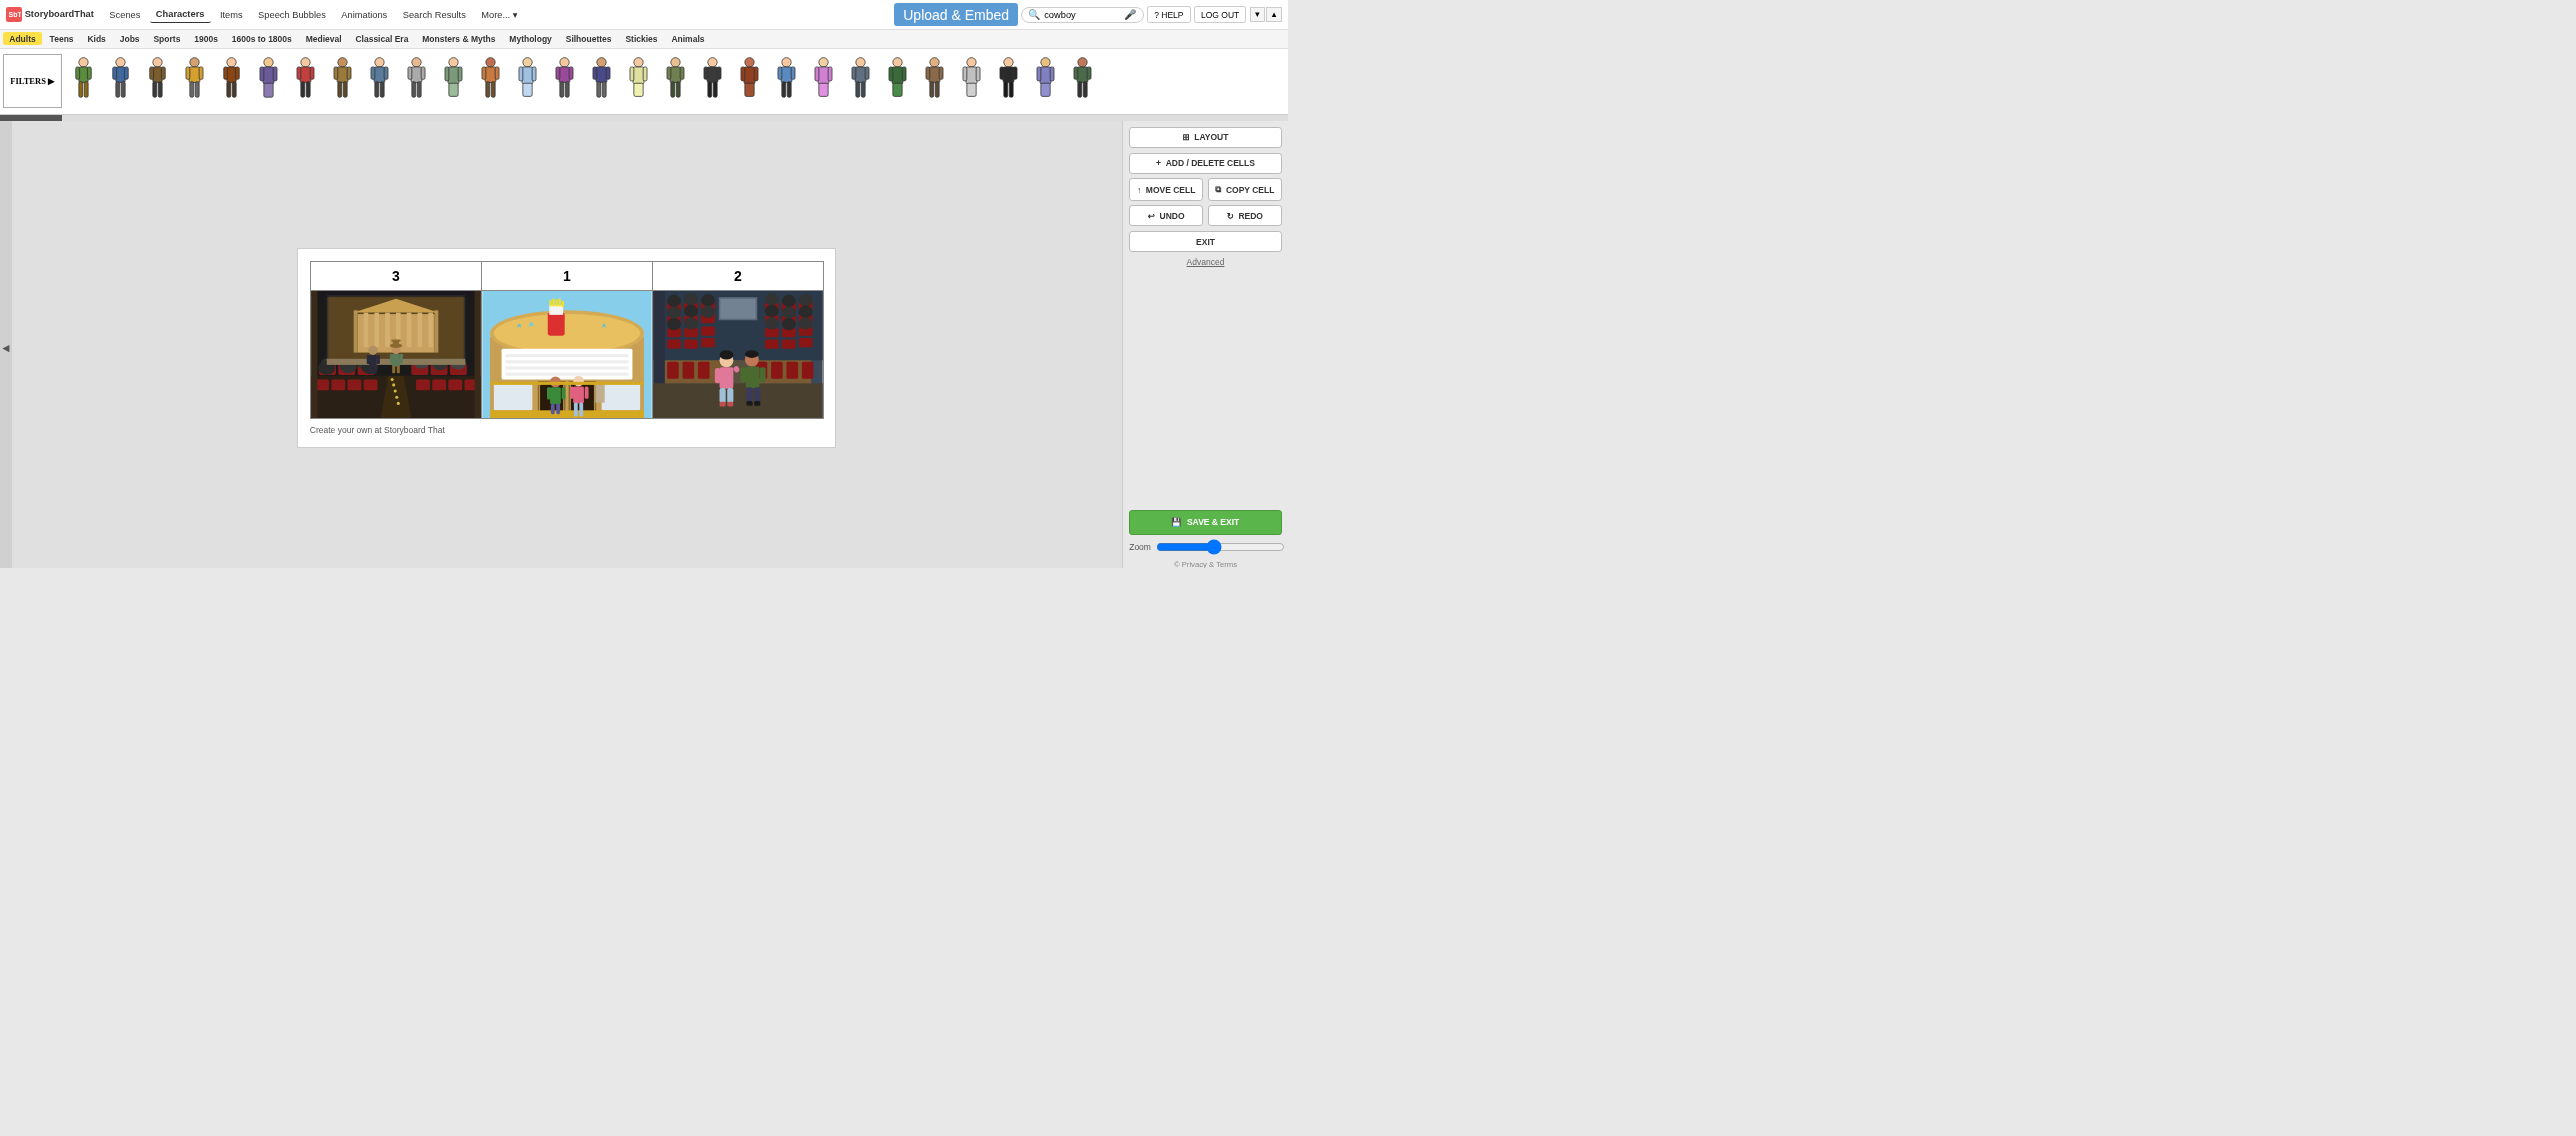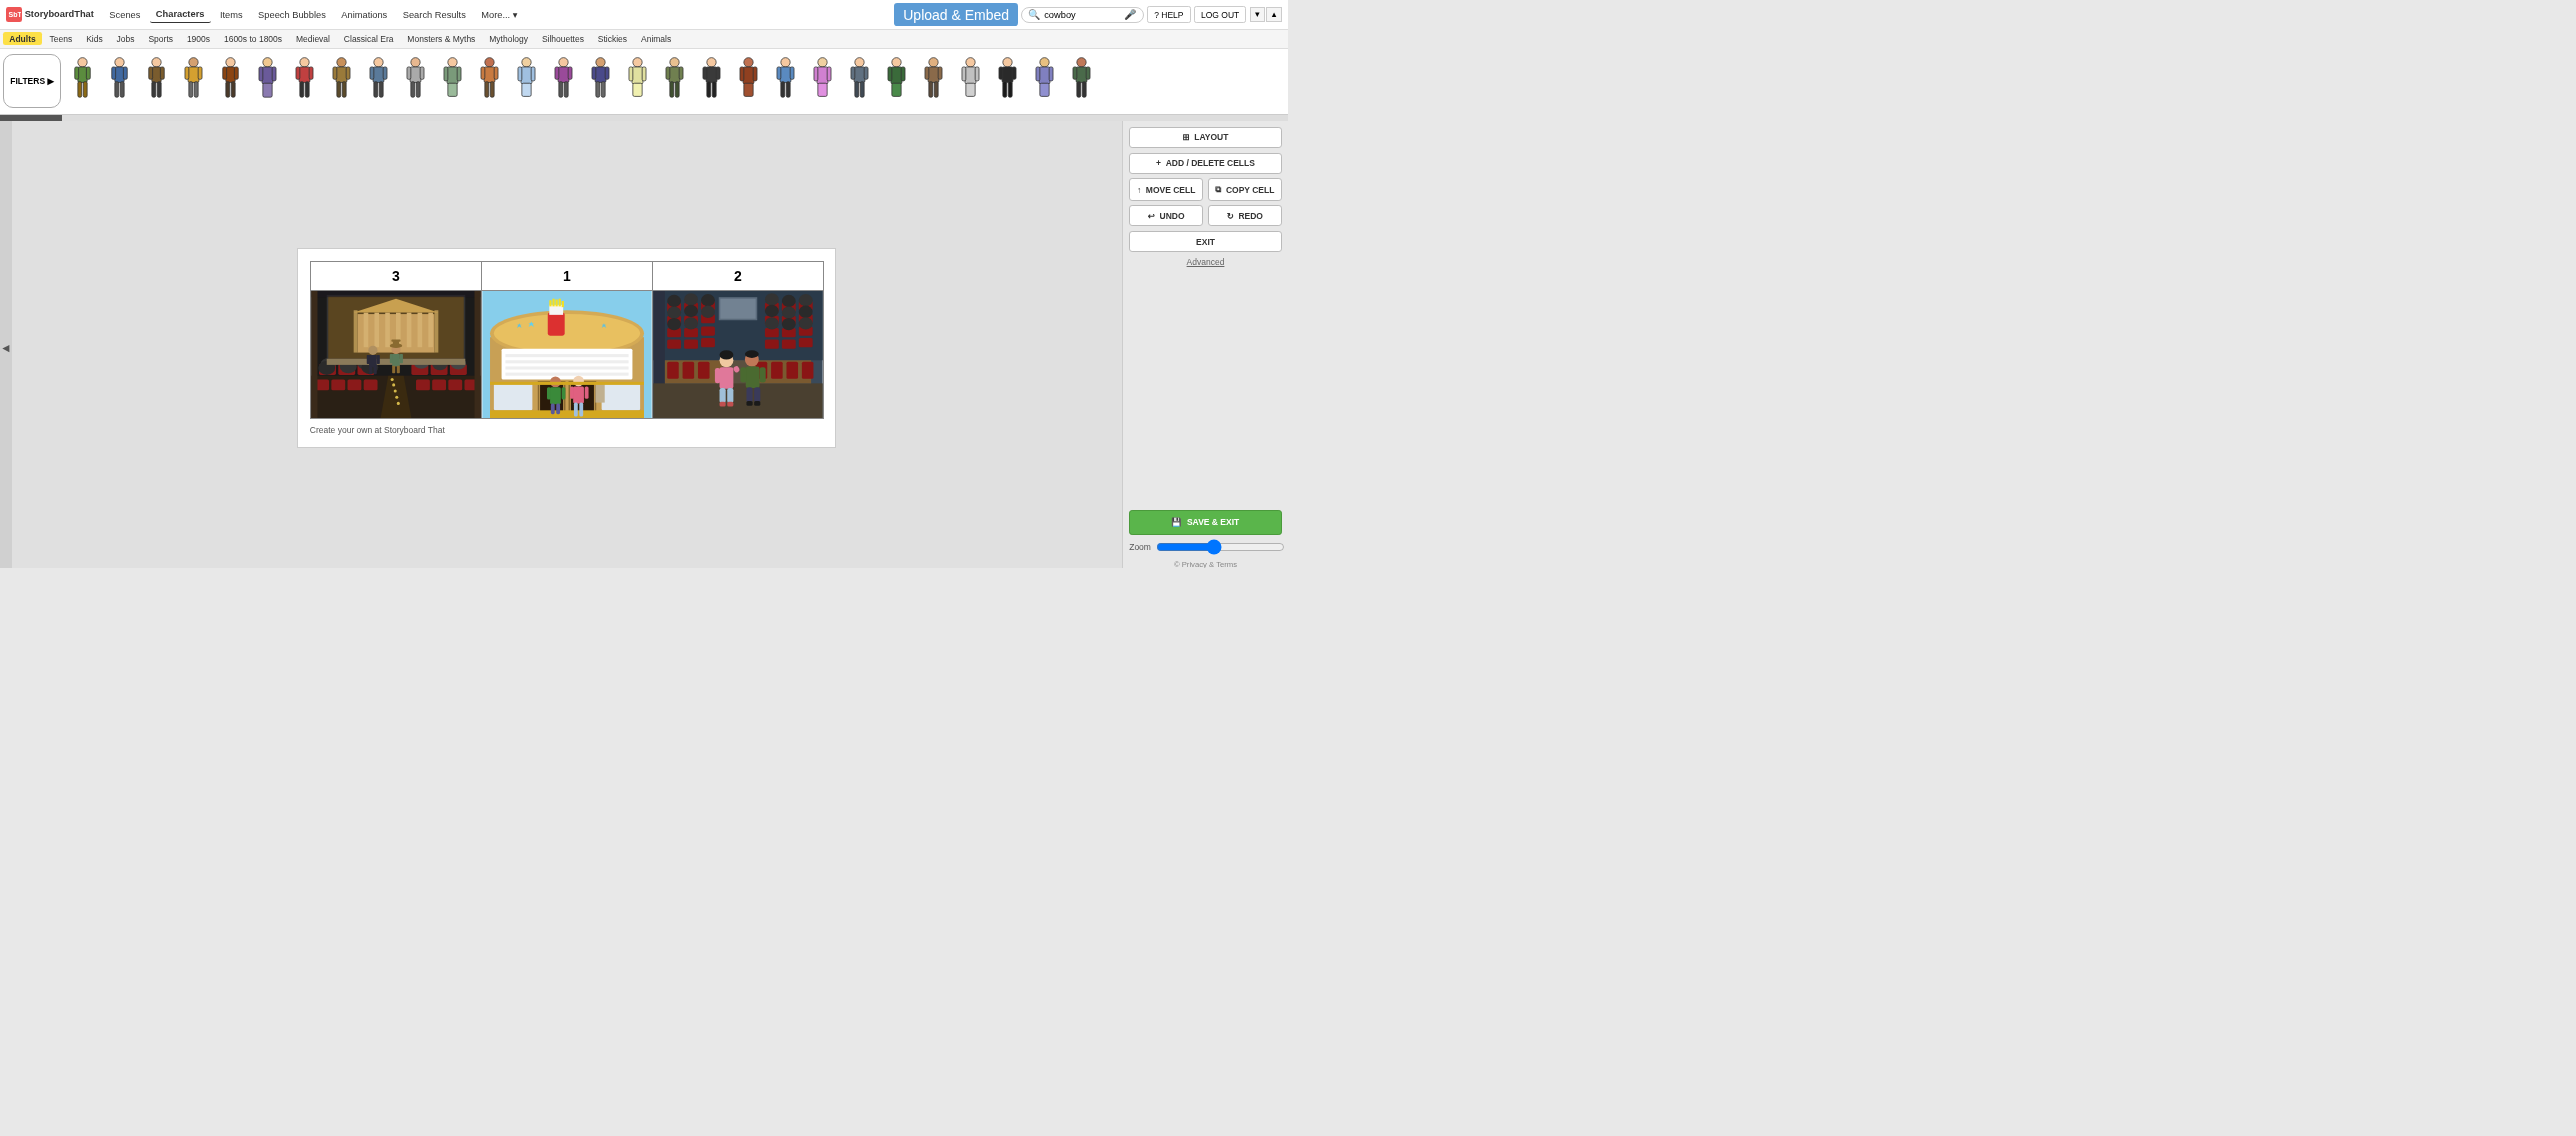--- a/index.html
+++ b/index.html
@@ -30,32 +30,32 @@
       border-radius: 2.3px; font-size: 8.5px; cursor: pointer;
     }
     .expand-btns { display: flex; gap: 1.5px; }
     .expand-btn { border: 0.8px solid #ccc; background: #f5f5f5; width: 15.4px; height: 15.4px; display: flex; align-items: center; justify-content: center; cursor: pointer; font-size: 7.7px; }
 
     
     #char-tabs {
       display: flex; align-items: center; background: #f5f5f5; border-bottom: 0.8px solid #ddd;
       height: 18.5px; padding: 0 3.1px; gap: 1.5px;
     }
-    .char-tab { padding: 1.5px 6.2px; font-size: 8.5px; color: #333; cursor: pointer; border-radius: 2.3px; white-space: nowrap; }
+    .char-tab { padding: 1.5px 6.2px; font-size: 8.5px; color: #333; cursor: pointer; border-radius: 2.3px; white-space: nowrap; font-weight: bold; }
     .char-tab.active { background: #fde047; font-weight: bold; }
 
     
     #char-strip {
       display: flex; align-items: center; background: white; border-bottom: 1.5px solid #ccc;
       height: 66px; padding: 0 3.1px; gap: 0; overflow: hidden;
     }
     .filters-btn {
-      border: 1.5px solid #aaa; background: white; padding: 3.1px 6.2px; border-radius: 10px;
+      border: 1.5px solid #aaa; background: white; padding: 3.1px 6.2px; border-radius: 0;
       font-size: 8.5px; font-weight: bold; cursor: pointer; white-space: nowrap; min-width: 54px;
-      height: 54px; display: flex; align-items: center; justify-content: center; margin-right: 3.1px;
+      height: 54px; display: flex; align-items: center; justify-content: center; margin-right: 3.1px; font-family: Liberation Serif, serif;
     }
     .char-figure { width: 37px; height: 62px; cursor: pointer; display: flex; align-items: flex-end; justify-content: center; flex-shrink: 0; }
     .char-figure svg { height: 56px; width: 31px; }
 
     
     #progress-bar { height: 6.2px; background: #ddd; }
     #progress-fill { height: 100%; width: 62px; background: #555; }
 
     
     #main { display: flex; height: calc(568px - 23px - 18.5px - 66px - 6.2px); }

